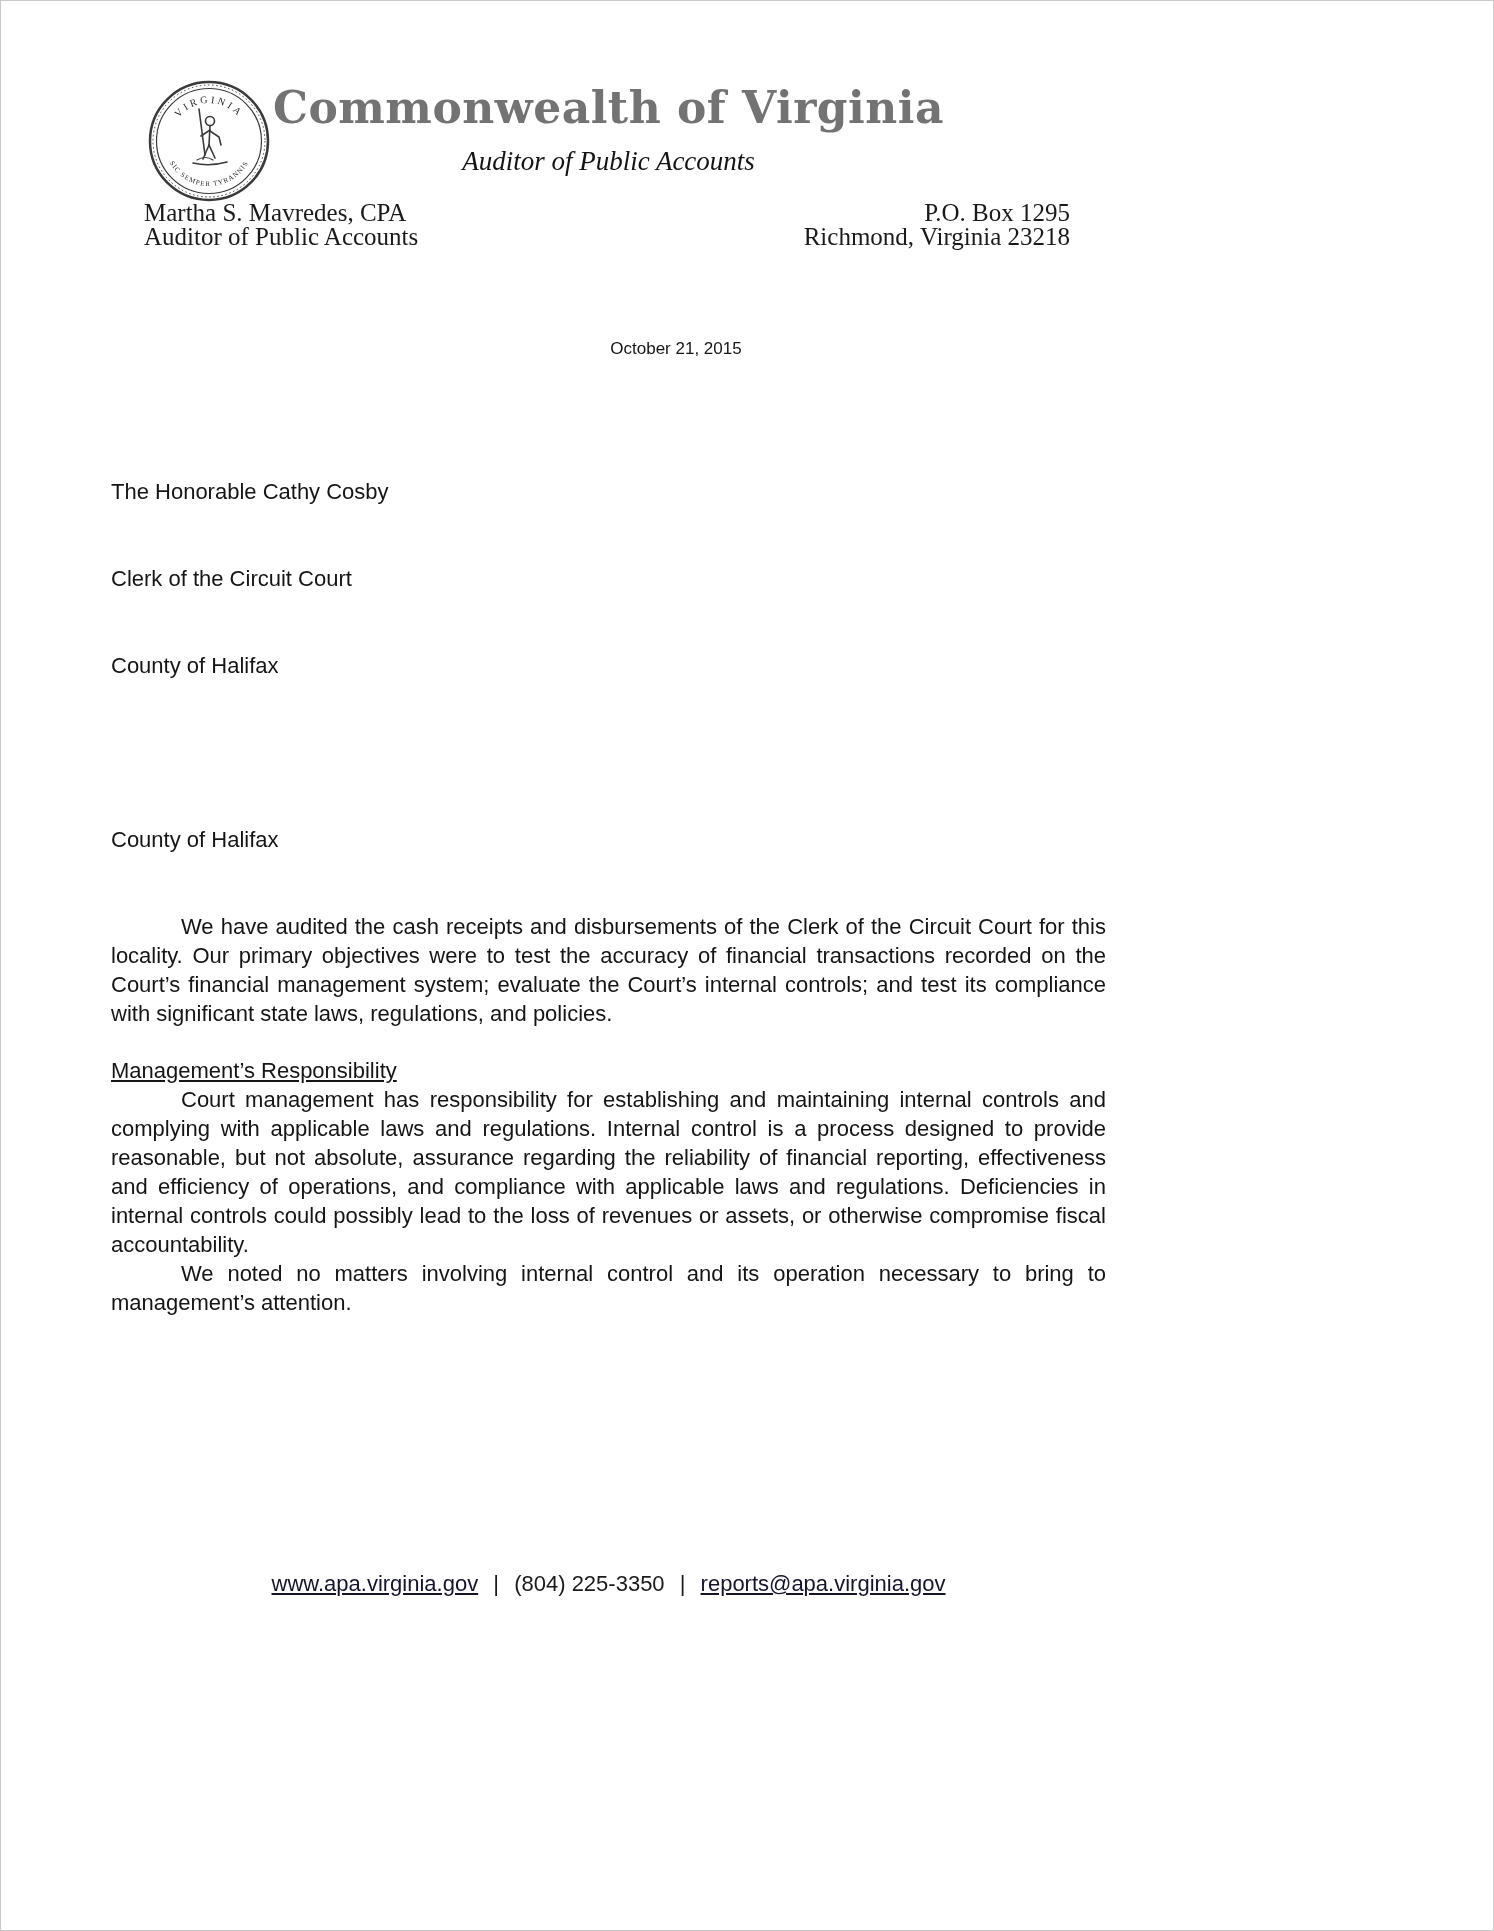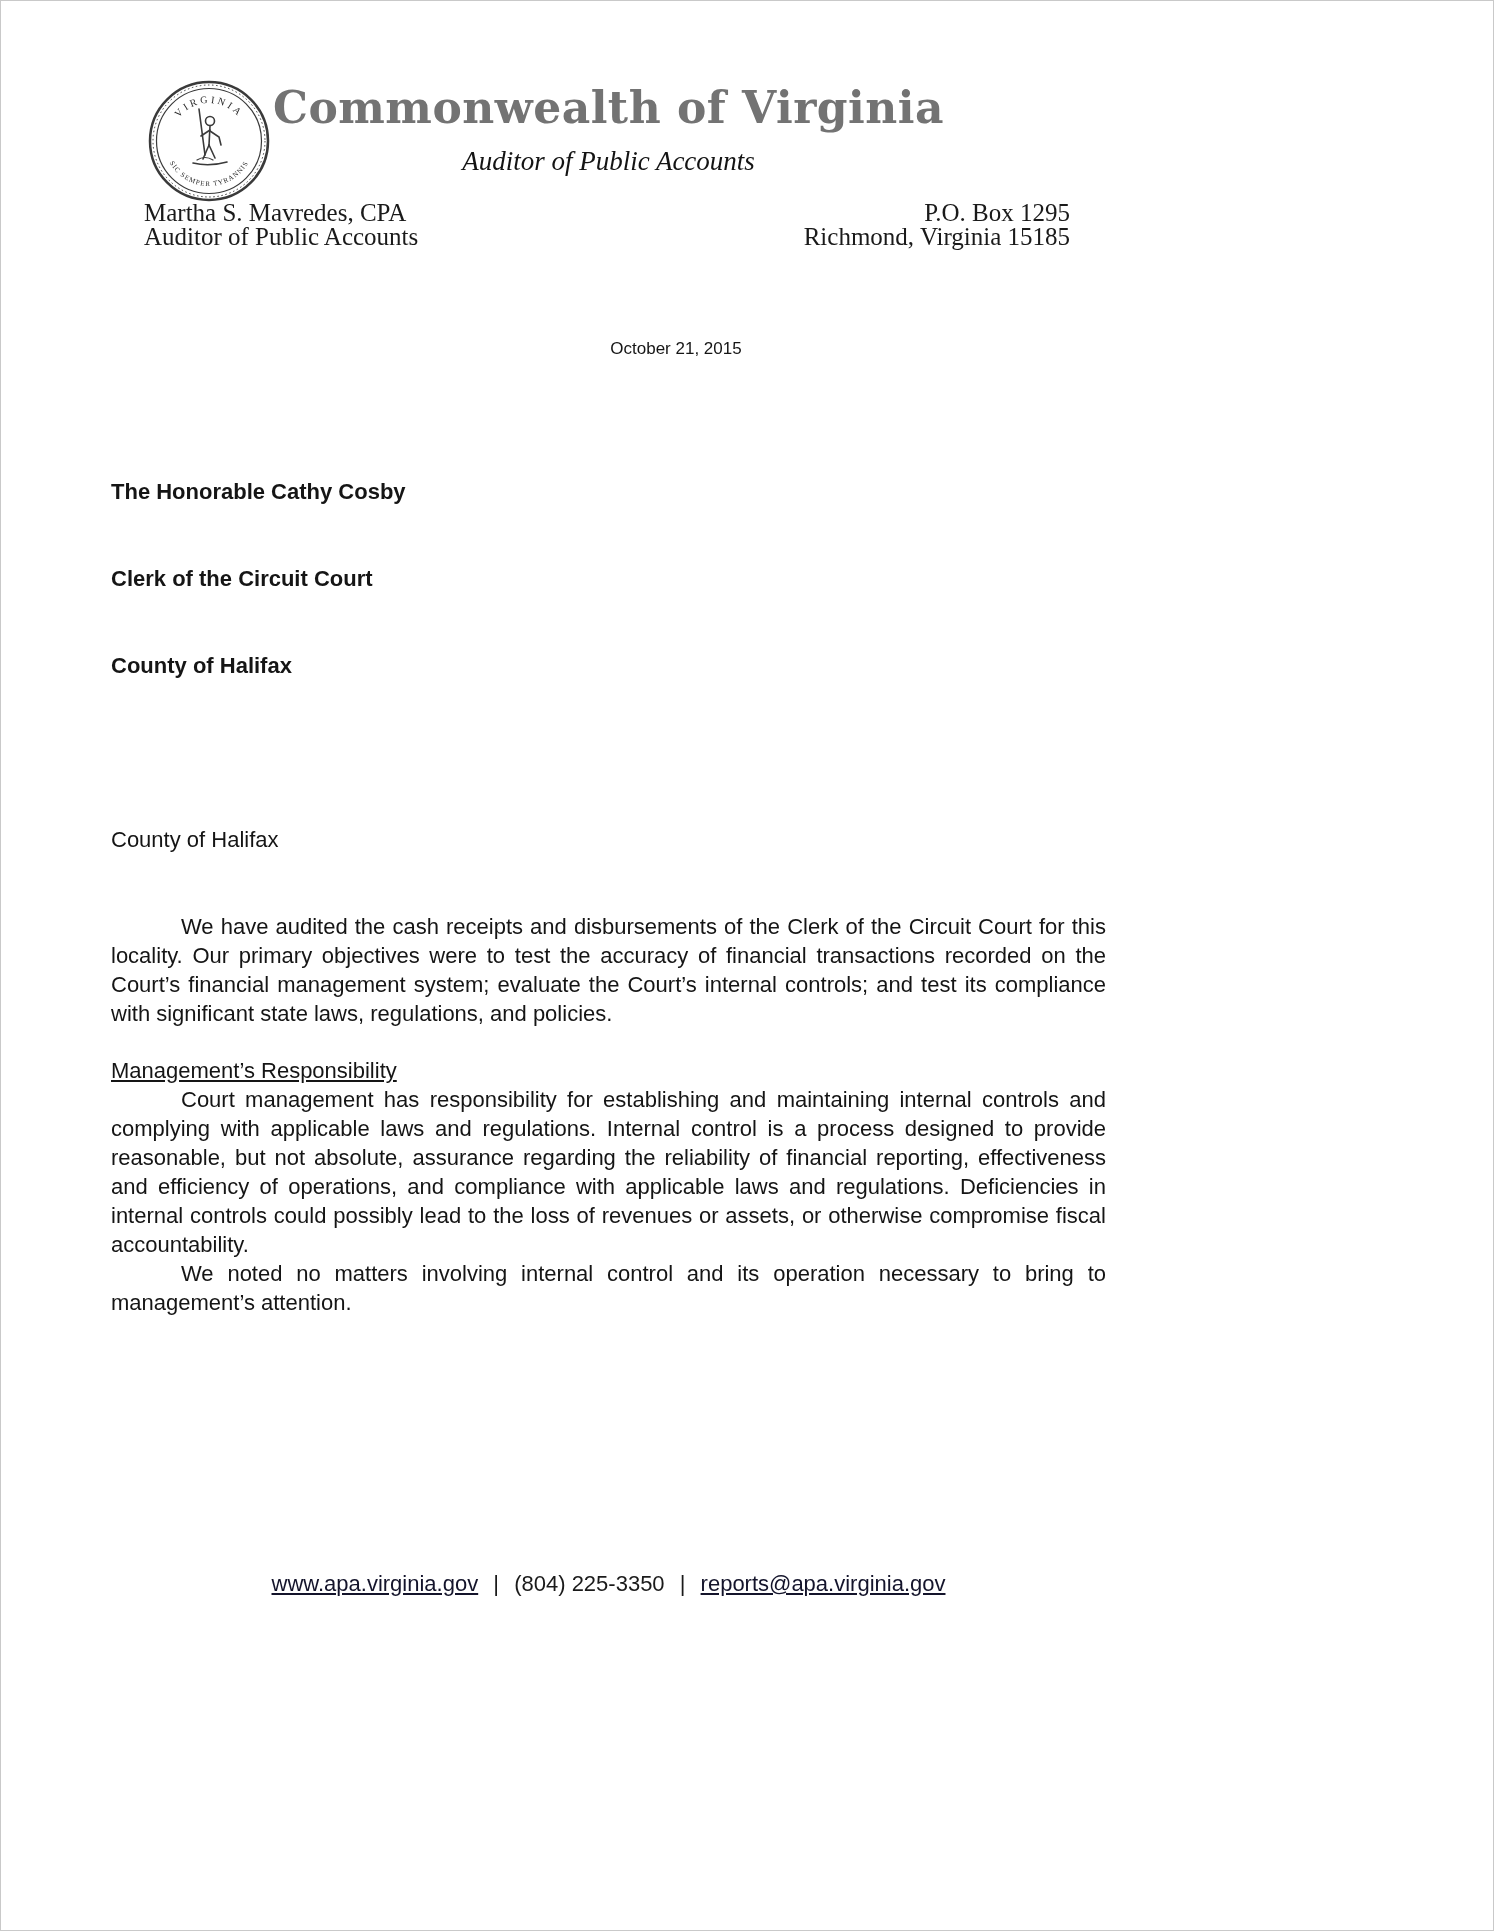--- a/index.html
+++ b/index.html
@@ -53,21 +53,21 @@
 
   
   .date {
     margin-top: 85px;
     text-align: center;
     padding-left: 135px;
     font-size: 17px;
     line-height: 29px;
   }
   .addr { font-size: 22px; line-height: 29px; white-space: pre-wrap; }
-  .addr-first { margin-top: 56px; font-weight: bold; }
+  .addr-first { margin-top: 56px; }
   .addr-next  { margin-top: 29px; }
 
   p.body {
     margin: 0;
     font-size: 22px;
     line-height: 29px;
     text-align: justify;
     text-indent: 70px;
   }
   .p1 { margin-top: 57px; }
@@ -129,21 +129,21 @@
       <h1 class="org-title">Commonwealth of Virginia</h1>
       <div class="org-subtitle">Auditor of Public Accounts</div>
 
       <div class="contacts">
         <div class="contact-left">
           <div>Martha S. Mavredes, CPA</div>
           <div>Auditor of Public Accounts</div>
         </div>
         <div class="contact-right">
           <div>P.O. Box 1295</div>
-          <div>Richmond, Virginia 15185</div>
+          <div>Richmond, Virginia 23218</div>
         </div>
       </div>
     </header>
 
     <div class="date">October 21, 2015</div>
 
     <div class="addr addr-first">
       <div>The Honorable Cathy Cosby</div>
       <div>Clerk of the Circuit Court</div>
       <div>County of Halifax</div>

